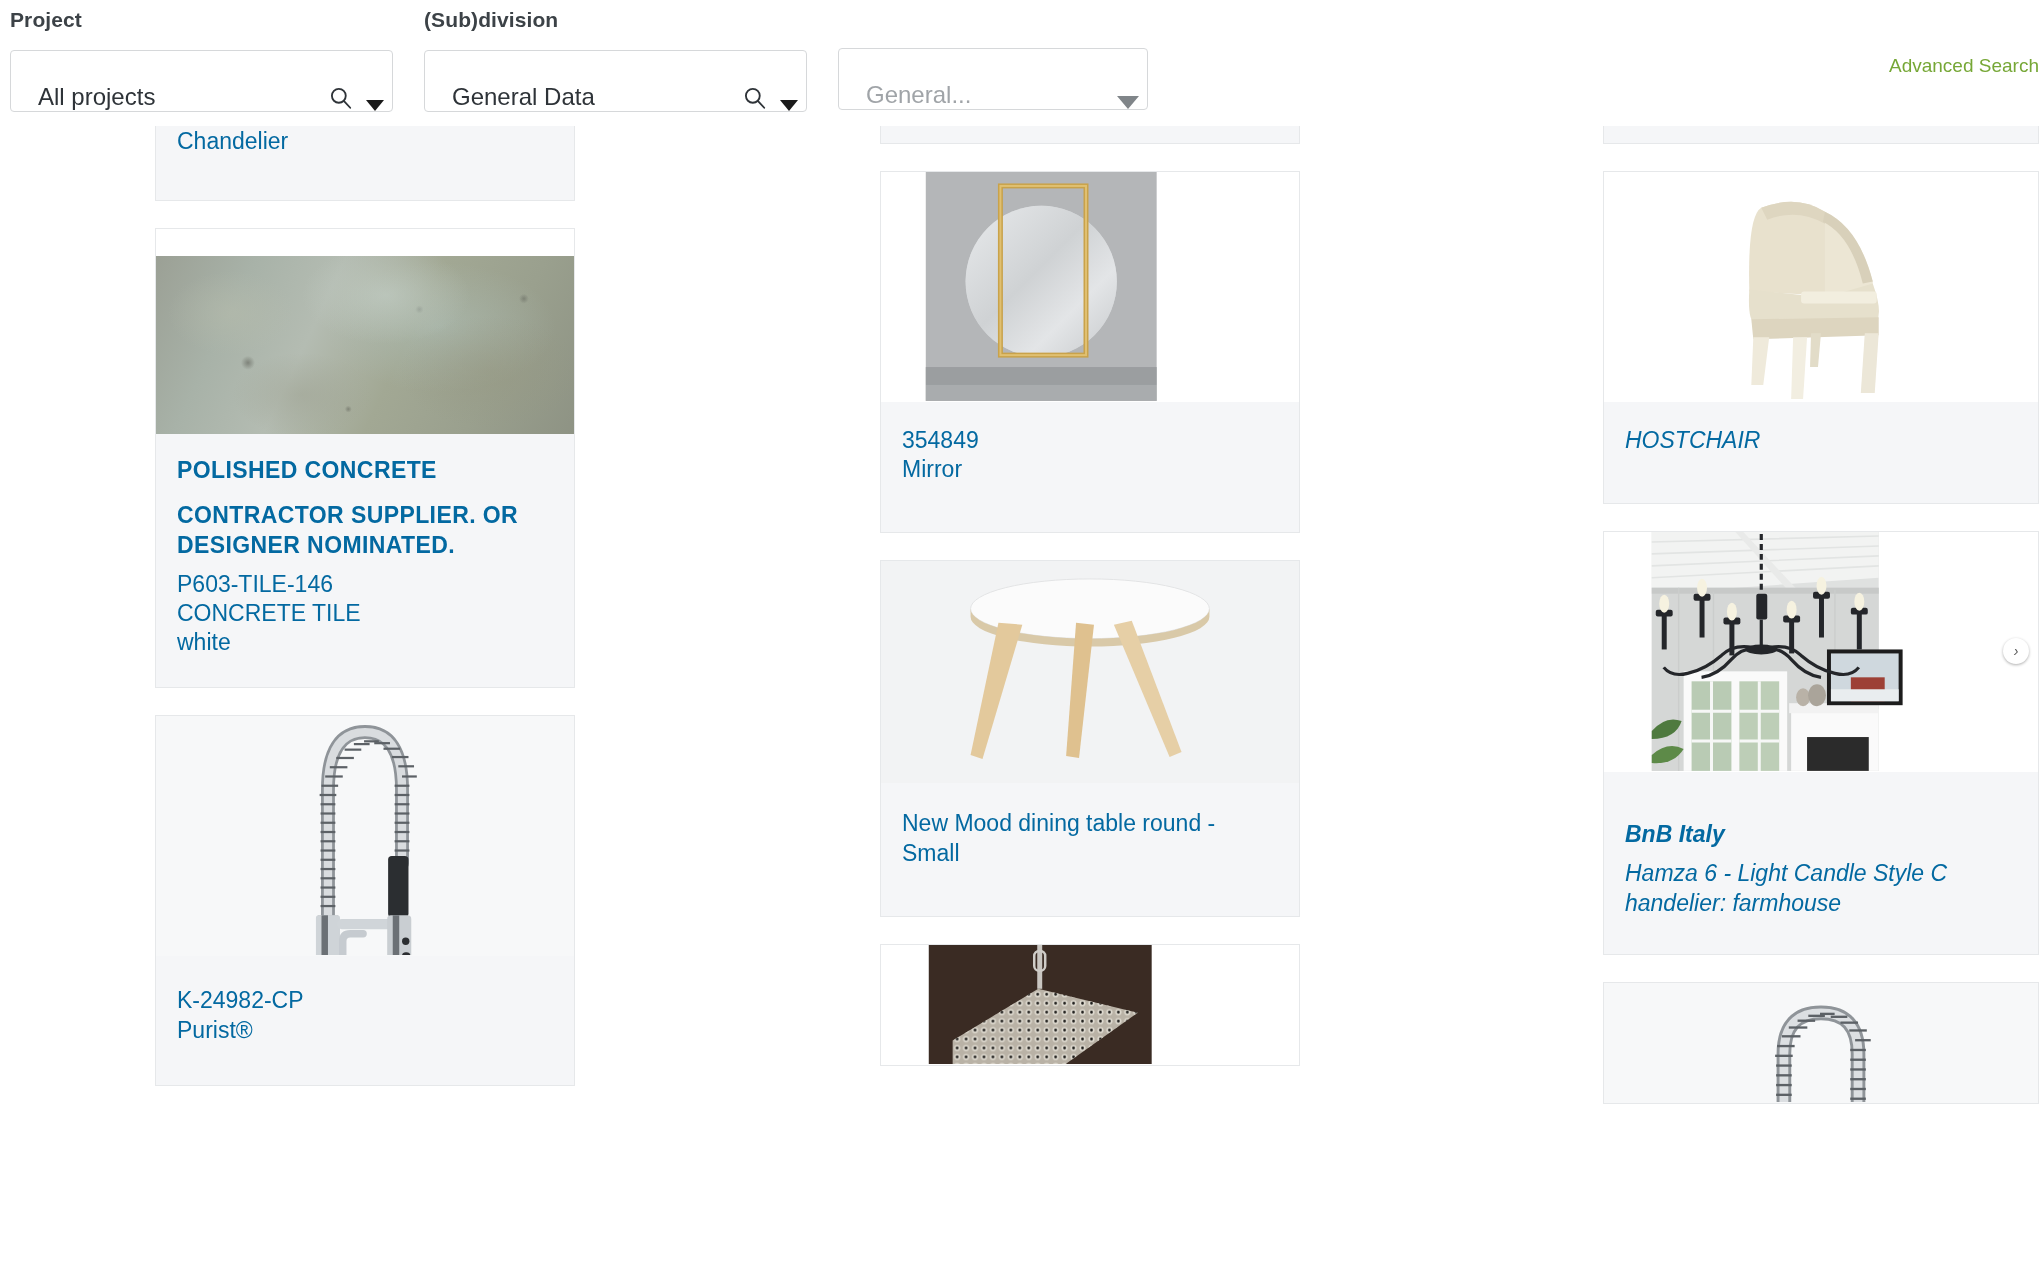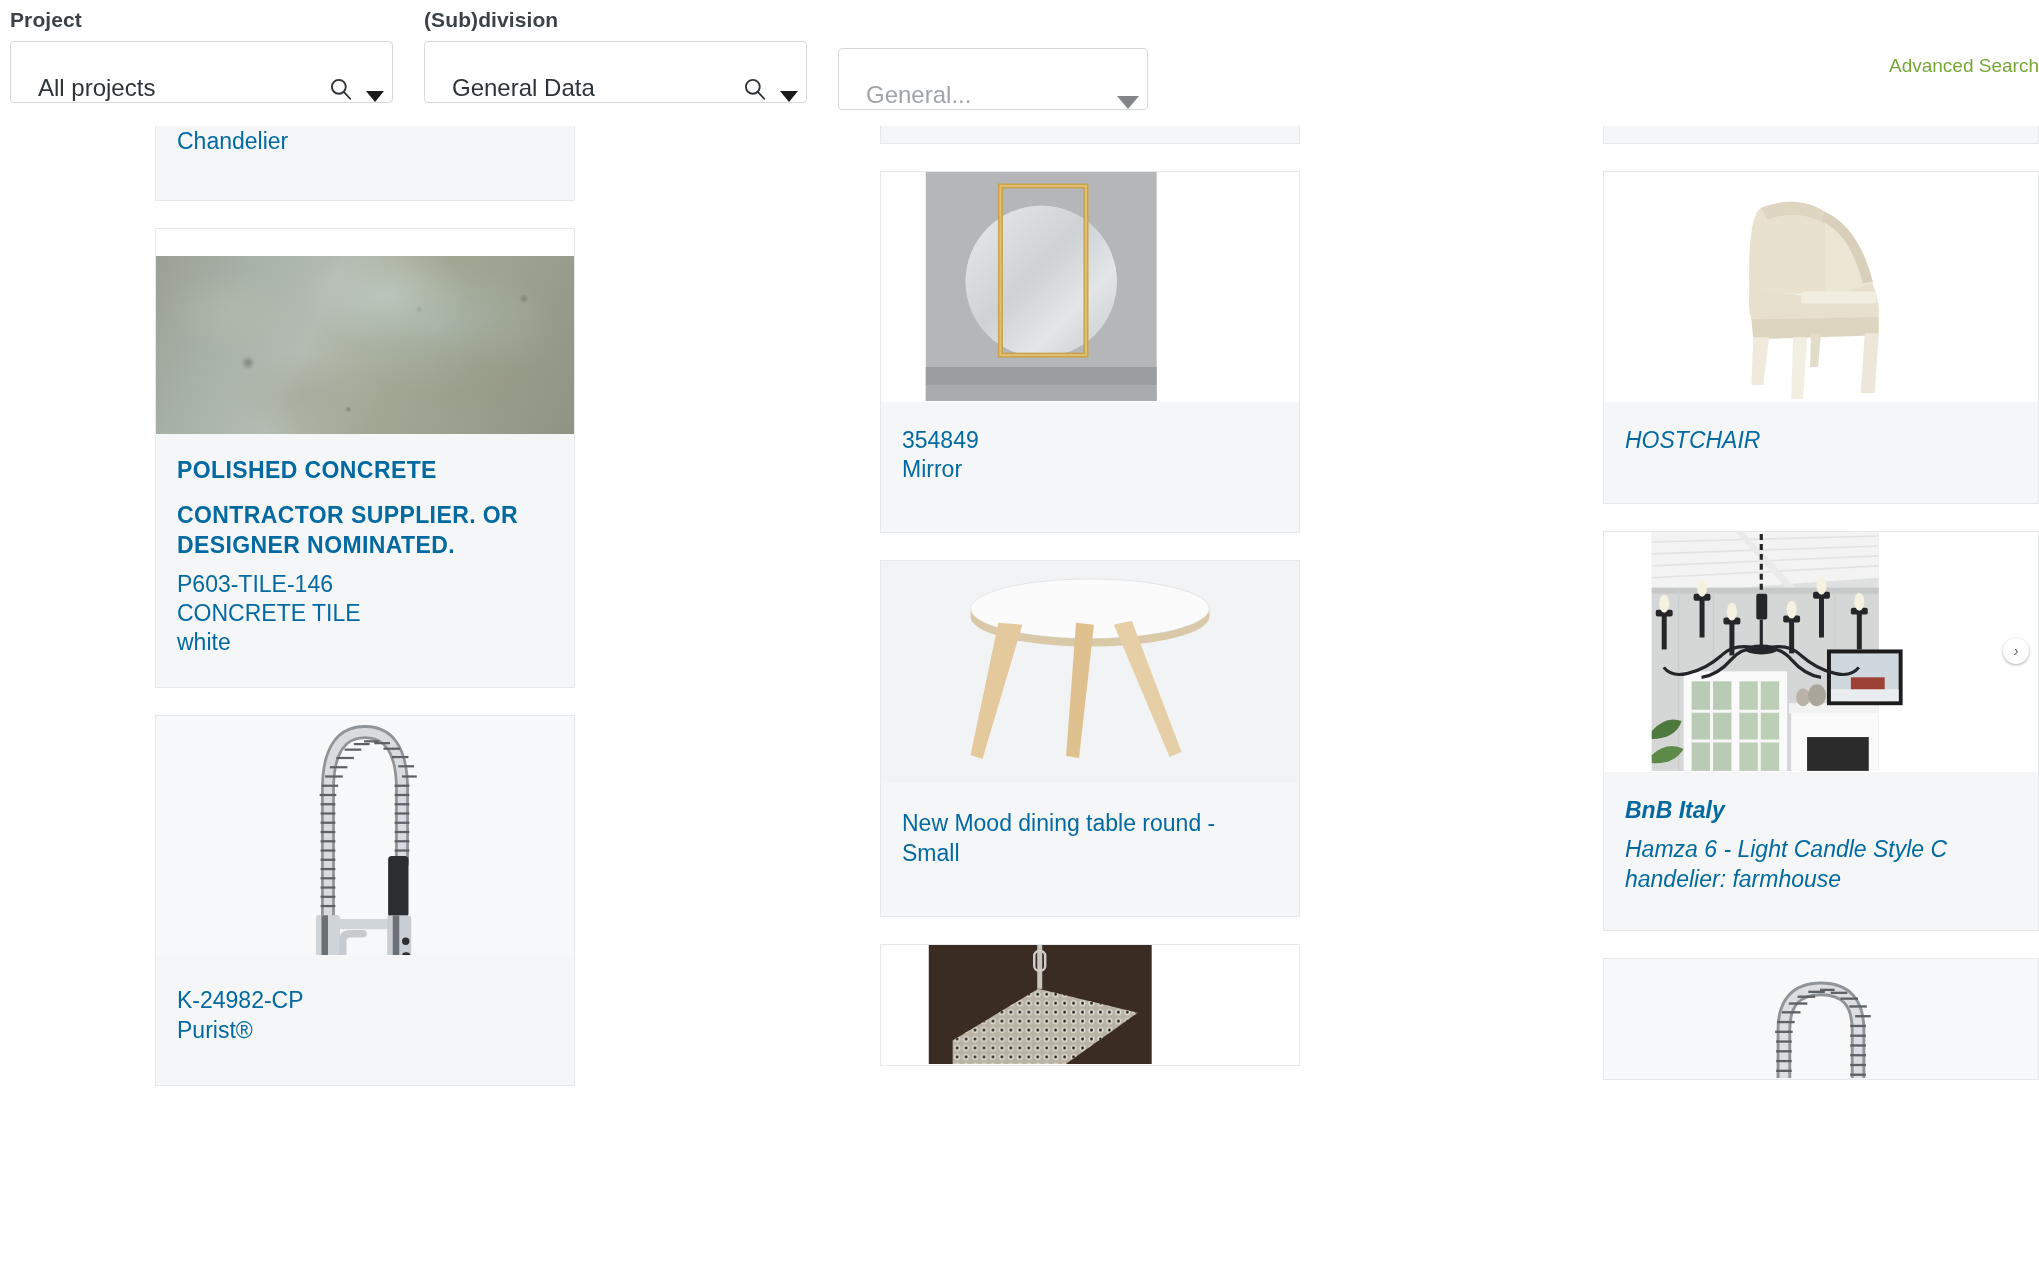--- a/index.html
+++ b/index.html
@@ -15,21 +15,21 @@
     position: absolute; left: 0; top: 0;
     width: 2039px; height: 150px;
     background: #ffffff;
   }
   .field-group { position: absolute; }
   .field-label {
     font-size: 21px;
     font-weight: bold;
     color: #3c4247;
     letter-spacing: 0.1px;
-    margin-bottom: 9px;
+    margin-bottom: 18px;
     white-space: nowrap;
   }
   .select-box {
     position: relative;
     height: 62px;
     border: 1.5px solid #d6d8da;
     border-radius: 4px;
     background: #ffffff;
     display: flex;
     align-items: flex-end;
@@ -83,21 +83,21 @@
     overflow: hidden;
   }
   .card-media {
     width: 100%;
     background: #ffffff;
     position: relative;
     overflow: hidden;
   }
   .card-body { padding: 22px 21px 30px 21px; }
   .line { font-size: 23px; color: #0369a1; line-height: 1.27; white-space: pre-line; }
-  .line.bold { font-weight: bold; }
+  .line.bold { font-weight: bold; margin-top: 24px; }
   .line.caps { font-weight: bold; letter-spacing: 0.4px; }
   .gap8 { height: 16px; }
   .gap4 { height: 10px; }
 
   
   .art { position: absolute; inset: 0; }
 
   
   .concrete {
     background:

